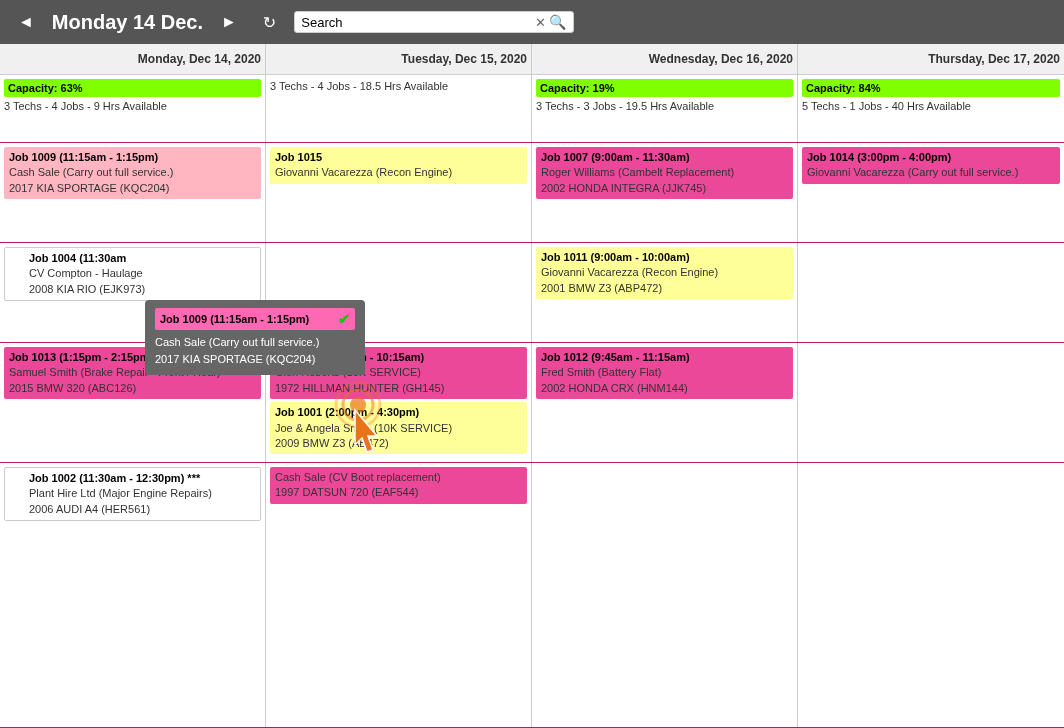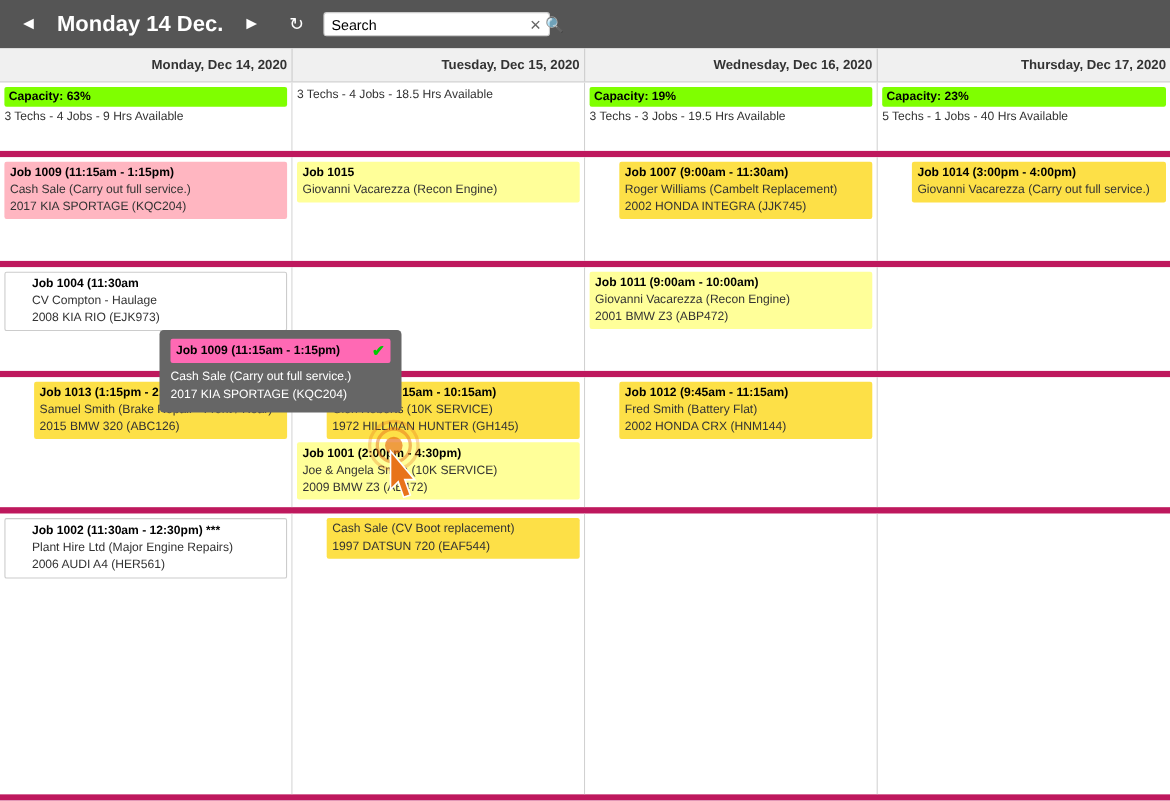--- a/index.html
+++ b/index.html
@@ -36,21 +36,21 @@
       padding: 4px 8px;
     }
     .search-box {
       display: flex;
       align-items: center;
       background: #fff;
       border: 1px solid #ccc;
       border-radius: 3px;
       padding: 2px 6px;
       gap: 4px;
-      width: 206px;
+      width: 280px;
     }
     .search-input {
       border: none;
       outline: none;
       font-size: 13px;
       flex: 1;
     }
     .search-clear {
       background: none;
       border: none;
@@ -92,21 +92,21 @@
       display: flex;
       flex-direction: column;
       flex: 1;
       overflow: hidden;
       position: relative;
     }
     .cal-row {
       display: grid;
       grid-template-columns: 1fr 1fr 1fr 1fr;
       flex: 1;
-      border-bottom: 6px solid #be185d;
+      border-bottom: 1px solid #be185d;
     }
     .cal-cell {
       border-right: 1px solid #ccc;
       padding: 4px;
       background: #fff;
       overflow: hidden;
       position: relative;
     }
     .cal-cell:last-child { border-right: none; }
 
@@ -129,21 +129,21 @@
     }
 
     
     .job-card {
       border-radius: 2px;
       padding: 3px 5px;
       margin-bottom: 3px;
       font-size: 11px;
       line-height: 1.4;
     }
-    .job-green { background: #fde047; margin-left: 27px; }
+    .job-green { background: #ec4899; }
     .job-yellow { background: #ffff99; }
     .job-pink { background: #ffb6c1; }
     .job-white { background: #fff; border: 1px solid #ccc; padding-left: 24px; }
     .job-title { font-weight: bold; color: #000; }
     .job-detail { color: #333; }
 
     
     .popup {
       position: absolute;
       top: 225px;
@@ -229,21 +229,21 @@
         <div class="capacity-text">3 Techs - 4 Jobs - 18.5 Hrs Available</div>
       </div>
       <div class="cal-cell">
         <div class="capacity-bar capacity-green">
           <span>Capacity: 19%</span>
         </div>
         <div class="capacity-text">3 Techs - 3 Jobs - 19.5 Hrs Available</div>
       </div>
       <div class="cal-cell">
         <div class="capacity-bar capacity-green">
-          <span>Capacity: 23%</span>
+          <span>Capacity: 84%</span>
         </div>
         <div class="capacity-text">5 Techs - 1 Jobs - 40 Hrs Available</div>
       </div>
     </div>
 
     <div class="cal-row row-jobs1" style="flex: 0 0 100px;">
       <div class="cal-cell">
         <div class="job-card job-pink">
           <div class="job-title">Job 1009 (11:15am - 1:15pm)</div>
           <div class="job-detail">Cash Sale (Carry out full service.)</div>

